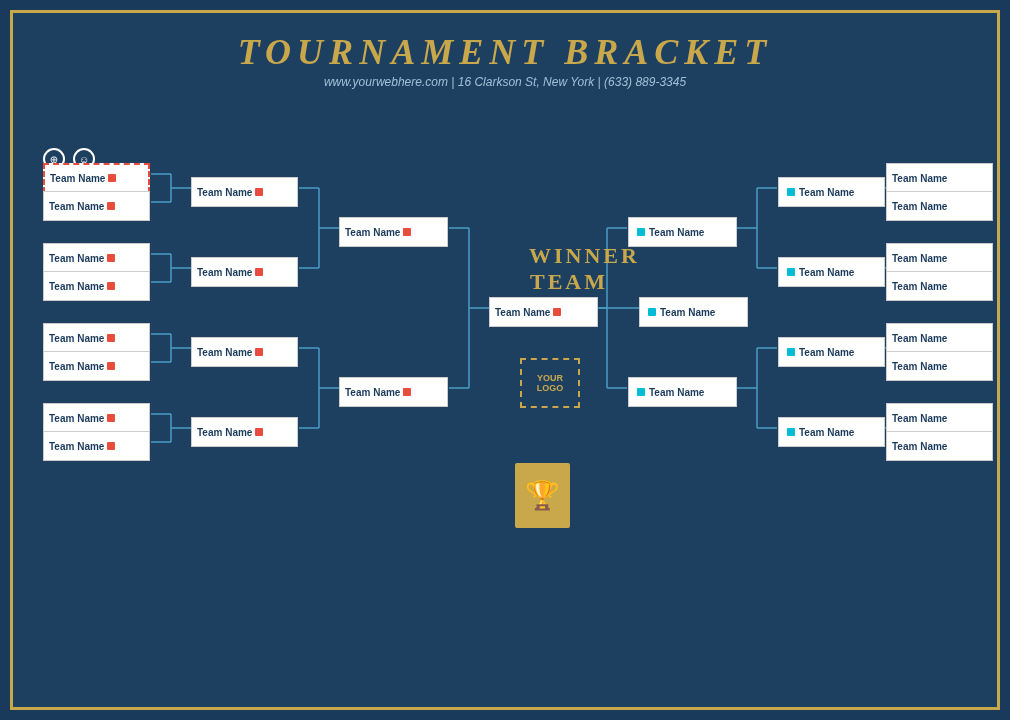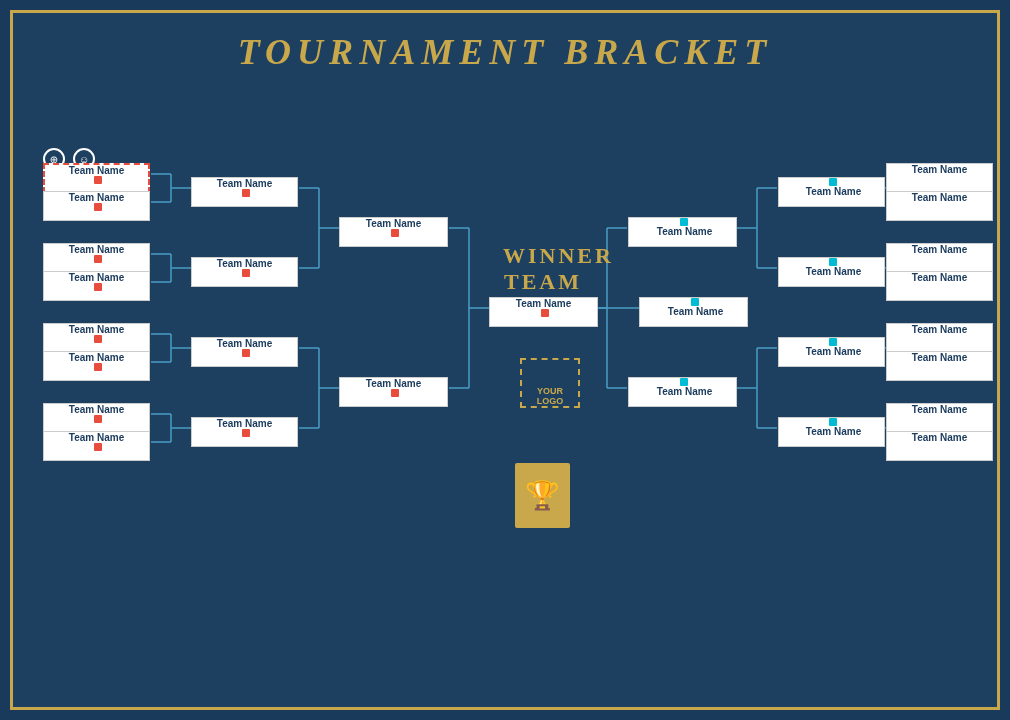--- a/index.html
+++ b/index.html
@@ -46,21 +46,21 @@
       letter-spacing: 3px;
       text-transform: uppercase;
       line-height: 1.2;
       margin-bottom: 10px;
     }
     .logo-box {
       border: 2px dashed #c9a84c;
       width: 60px;
       height: 50px;
       display: flex;
-      align-items: flex-end;
+      align-items: center;
       justify-content: center;
       color: #c9a84c;
       font-size: 9px;
       font-weight: bold;
       text-align: center;
       margin-bottom: 15px;
     }
     
     .bracket-svg {
       position: absolute;
@@ -77,21 +77,20 @@
       position: absolute;
       background: white;
       height: 30px;
       display: flex;
       align-items: center;
       font-size: 10px;
       font-weight: bold;
       color: #1a3a5c;
       padding: 0 5px;
       border: 1px solid #ccc;
-      flex-direction: column;
     }
     .team-label.dashed {
       border: 2px dashed #e74c3c;
     }
     .dot-red {
       width: 8px;
       height: 8px;
       background: #e74c3c;
       border-radius: 1px;
       display: inline-block;
@@ -134,20 +133,21 @@
       font-size: 20px;
       transform: rotate(30deg);
     }
   </style>
 </head>
 <body>
 
 <div class="outer-border">
   <div class="header">
     <div class="title">TOURNAMENT BRACKET</div>
+    <div class="subtitle">www.yourwebhere.com | 16 Clarkson St, New York | (633) 889-3345</div>
   </div>
 
   <div class="edit-icons">
     <div class="edit-icon">⊕</div>
     <div class="edit-icon">☺</div>
   </div>
 
   <div class="arrow-indicator">↙</div>
 
   <div class="bracket-container" style="position:absolute; top:90px; left:30px; right:30px; bottom:10px;">
@@ -347,21 +347,21 @@
     <div class="team-label" style="left:843px; top:248px; width:107px;">
       <span>Team Name</span>
     </div>
     <div class="team-label" style="left:843px; top:300px; width:107px;">
       <span>Team Name</span>
     </div>
     <div class="team-label" style="left:843px; top:328px; width:107px;">
       <span>Team Name</span>
     </div>
 
-    <div style="position:absolute; left:460px; top:140px; width:80px; text-align:center;">
+    <div style="position:absolute; left:486px; top:140px; width:80px; text-align:center;">
       <div class="winner-text">
         <div>WINNER</div>
         <div>TEAM</div>
       </div>
     </div>
 
     <div class="logo-box" style="position:absolute; left:477px; top:255px;">
       <span style="white-space:pre-line;">YOUR
 LOGO</span>
     </div>

